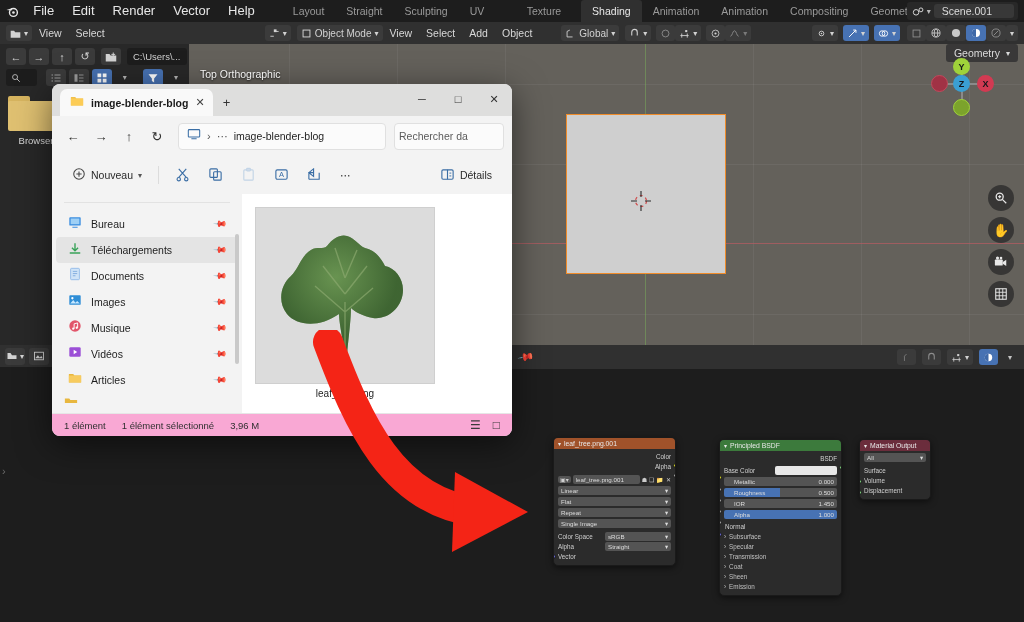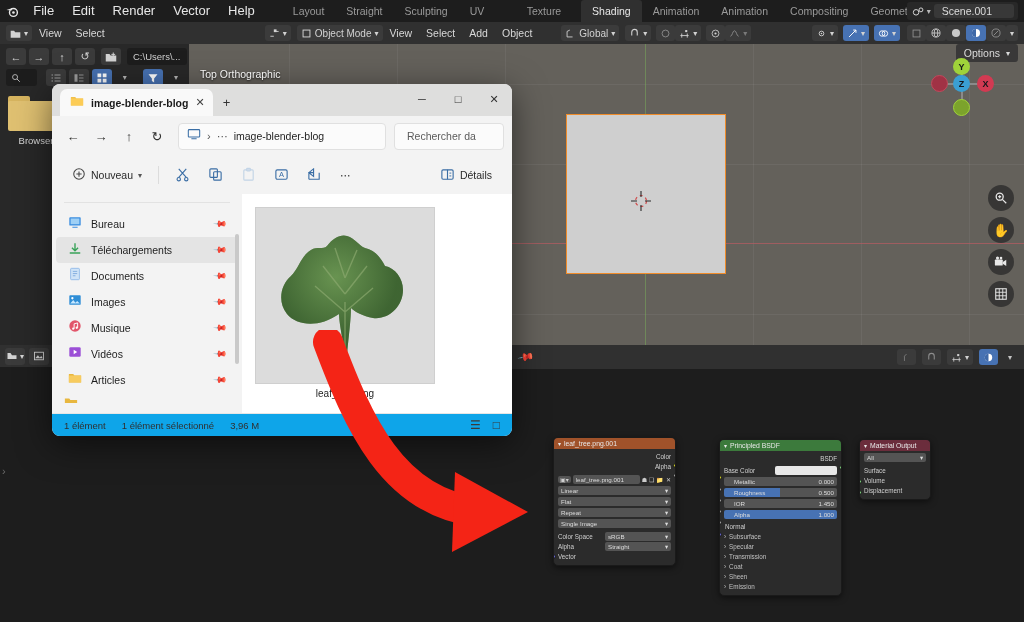--- a/index.html
+++ b/index.html
@@ -117,41 +117,41 @@
   .fe-winctl{ position:absolute; right:0; top:0; height:30px; display:flex; align-items:center;}
   .fe-wb{ width:36px; height:30px; display:flex; align-items:center; justify-content:center;
     color:#333; font-size:11px;}
   .fe-navbar{ height:40px; background:#f3f3f3; display:flex; align-items:center; padding:0 8px; gap:2px;}
   .fe-nb{ width:26px; height:26px; display:flex; align-items:center; justify-content:center;
     color:#30302f; font-size:13px; border-radius:4px;}
   .fe-crumb{ flex:1; height:27px; background:#fbfbfb; border:1px solid #e0e0e0; border-radius:4px;
     display:flex; align-items:center; gap:6px; padding:0 8px; margin:0 6px; overflow:hidden;}
   .fe-crumbtext{ font-size:10.5px; color:#1e1e1e; white-space:nowrap; }
   .fe-search{ width:110px; height:27px; background:#fbfbfb; border:1px solid #e0e0e0;
-    border-radius:4px; display:flex; align-items:center; padding:0 12px; }
+    border-radius:4px; display:flex; align-items:center; padding:0 4px; }
   .fe-searchtext{ font-size:10.5px; color:#5b5b5b; white-space:nowrap; }
   .fe-cmdbar{ height:38px; background:#f3f3f3; display:flex; align-items:center; padding:0 12px; gap:2px;}
   .fe-cb{ height:28px; display:flex; align-items:center; gap:5px; padding:0 8px;
     color:#2a2a2a; font-size:10.5px; border-radius:4px;}
   .fe-divider-v{ width:1px; height:18px; background:#dcdcdc; margin:0 6px; }
   .fe-main{ display:flex; height:220px; background:#fff; }
   .fe-side{ width:190px; background:#f3f3f3; padding-top:8px; position:relative; }
   .fe-side-div{ height:1px; background:#e2e2e2; margin:0 12px 8px 12px; }
   .fe-sitem{ height:26px; display:flex; align-items:center; gap:9px; padding:0 12px; margin:0 4px;
     border-radius:4px; }
   .fe-sitem.sel{ background:#e4e4e4; }
   .fe-slabel{ font-size:10.5px; color:#1d1d1d; flex:1; }
   .fe-pin{ color:#9a9a9a; font-size:9px; transform:rotate(45deg); }
   .fe-scroll{ position:absolute; right:3px; top:40px; width:4px; height:130px;
     background:#c9c9c9; border-radius:2px;}
   .fe-content{ flex:1; background:#fff; padding:14px 0 0 14px; position:relative;}
   .fe-thumb{ width:178px; }
   .fe-thumbimg{ width:178px; height:175px; background:#dcdcdc; position:relative; overflow:hidden;}
   .fe-thumbname{ font-size:10px; color:#1d1d1d; text-align:center; margin-top:5px; }
-  .fe-statusbar{ position:absolute; left:0; bottom:0; width:100%; height:23px; background:#0ea5e9;
+  .fe-statusbar{ position:absolute; left:0; bottom:0; width:100%; height:23px; background:#f9a8d4;
     display:flex; align-items:center; padding:0 12px; border-top:1px solid #e6e6e6;}
   .fe-stattext{ font-size:9.5px; color:#303030; margin-right:16px; }
   .fe-viewtoggles{ margin-left:auto; display:flex; gap:12px; color:#3b3b3b; font-size:12px;}
 
   
   .arrow-svg{ position:absolute; left:240px; top:330px; width:330px; height:250px;
     pointer-events:none; }
   .fe-sel-border{ outline:1px solid #cfcfcf; }
 </style>
 </head>
@@ -354,21 +354,21 @@
         <circle cx="11" cy="11" r="5.5" fill="none" stroke="#d14a4a" stroke-width="1.2" stroke-dasharray="3 3"></circle>
         <path d="M11 1v6M11 15v6M1 11h6M15 11h6" stroke="#2b2b2b" stroke-width="1.1"></path>
       </svg>
     </div>
 
   </div>
 
   <div class="vp-text">Top Orthographic</div>
 
   <div class="options-btn">
-    <span>Options</span>
+    <span>Geometry</span>
     <span style="font-size:8px">▾</span>
   </div>
 
   <div class="gizmo">
     <div class="gz-line" style="left:24.5px;top:8px;width:2px;height:18px;"></div>
     <div class="gz-line" style="left:24.5px;top:32px;width:2px;height:18px;"></div>
     <div class="gz-line" style="left:8px;top:24.5px;height:2px;width:18px;"></div>
     <div class="gz-line" style="left:32px;top:24.5px;height:2px;width:18px;"></div>
     <div class="gz-ball" style="left:17px;top:0;background:#9fd23a;">Y</div>
     <div class="gz-ball" style="left:17px;top:17px;background:#3a9fd2;">Z</div>

